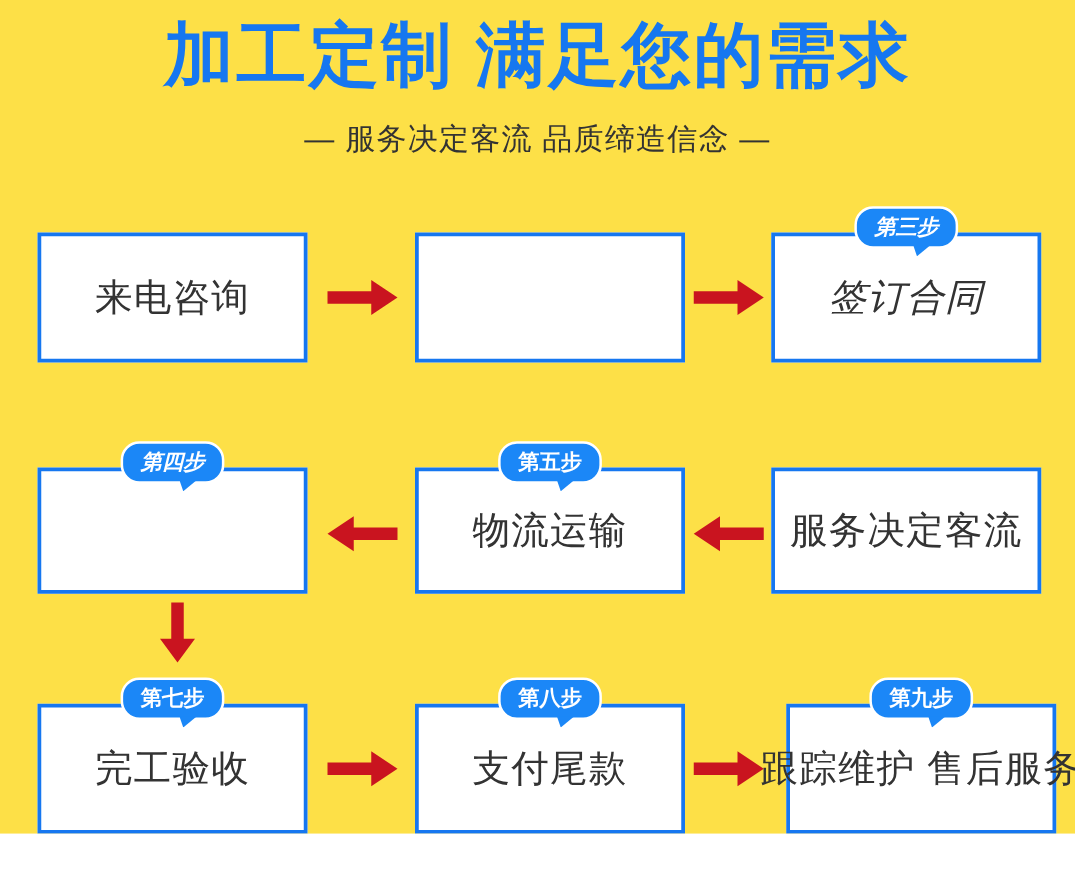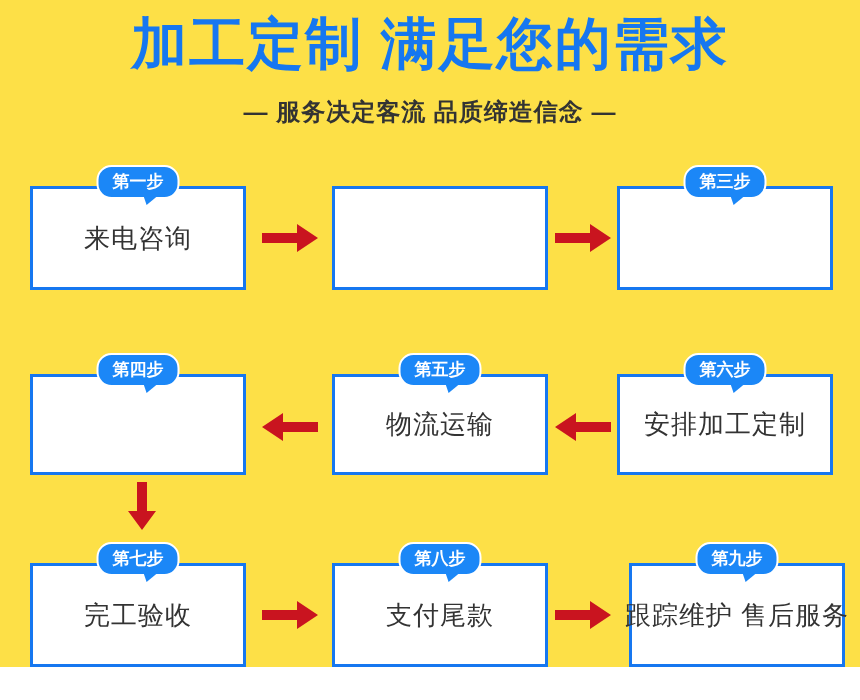--- a/index.html
+++ b/index.html
@@ -36,40 +36,40 @@
   }
 
   .page-subtitle {
     position: absolute;
     top: 96px;
     left: 0;
     width: 100%;
     text-align: center;
     font-size: 24px;
     line-height: 1.3;
-    font-weight: 700;
+    font-weight: 400;
     letter-spacing: 1px;
     color: var(--text-dark);
     white-space: nowrap;
   }
 
   .step-box {
     position: absolute;
     width: 216px;
     height: 104px;
     background: #ffffff;
     border: 3px solid var(--box-border-blue);
     display: flex;
     align-items: center;
     justify-content: center;
   }
   .step-box.short { height: 101px; }
 
   .step-label {
-    font-size: 26px;
+    font-size: 30px;
     font-weight: 500;
     color: var(--text-dark);
     letter-spacing: 1px;
     white-space: nowrap;
   }
 
   .step-badge {
     position: absolute;
     top: -24px;
     left: 50%;
@@ -104,39 +104,38 @@
 </style>
 </head>
 <body>
 
 <div class="canvas">
 
   <div class="page-title">加工定制 满足您的需求</div>
   <div class="page-subtitle">— 服务决定客流 品质缔造信念 —</div>
 
   <div class="step-box" style="left:30px; top:186px;">
-    <div class="step-badge">第一步</div>
     <div class="step-label">来电咨询</div>
   </div>
   <div class="step-box" style="left:332px; top:186px;">
   </div>
-  <div class="step-box" style="left:617px; top:186px;">
+  <div class="step-box" style="left:617px; top:186px;font-style:italic;">
     <div class="step-badge">第三步</div>
+    <div class="step-label">签订合同</div>
   </div>
 
-  <div class="step-box short" style="left:30px; top:374px;">
+  <div class="step-box short" style="left:30px; top:374px;font-style:italic;">
     <div class="step-badge">第四步</div>
   </div>
   <div class="step-box short" style="left:332px; top:374px;">
     <div class="step-badge">第五步</div>
     <div class="step-label">物流运输</div>
   </div>
   <div class="step-box short" style="left:617px; top:374px;">
-    <div class="step-badge">第六步</div>
-    <div class="step-label">安排加工定制</div>
+    <div class="step-label">服务决定客流</div>
   </div>
 
   <div class="step-box" style="left:332px; top:563px;">
     <div class="step-badge">第八步</div>
     <div class="step-label">支付尾款</div>
   </div>
   <div class="step-box" style="left:30px; top:563px;">
     <div class="step-badge">第七步</div>
     <div class="step-label">完工验收</div>
   </div>

